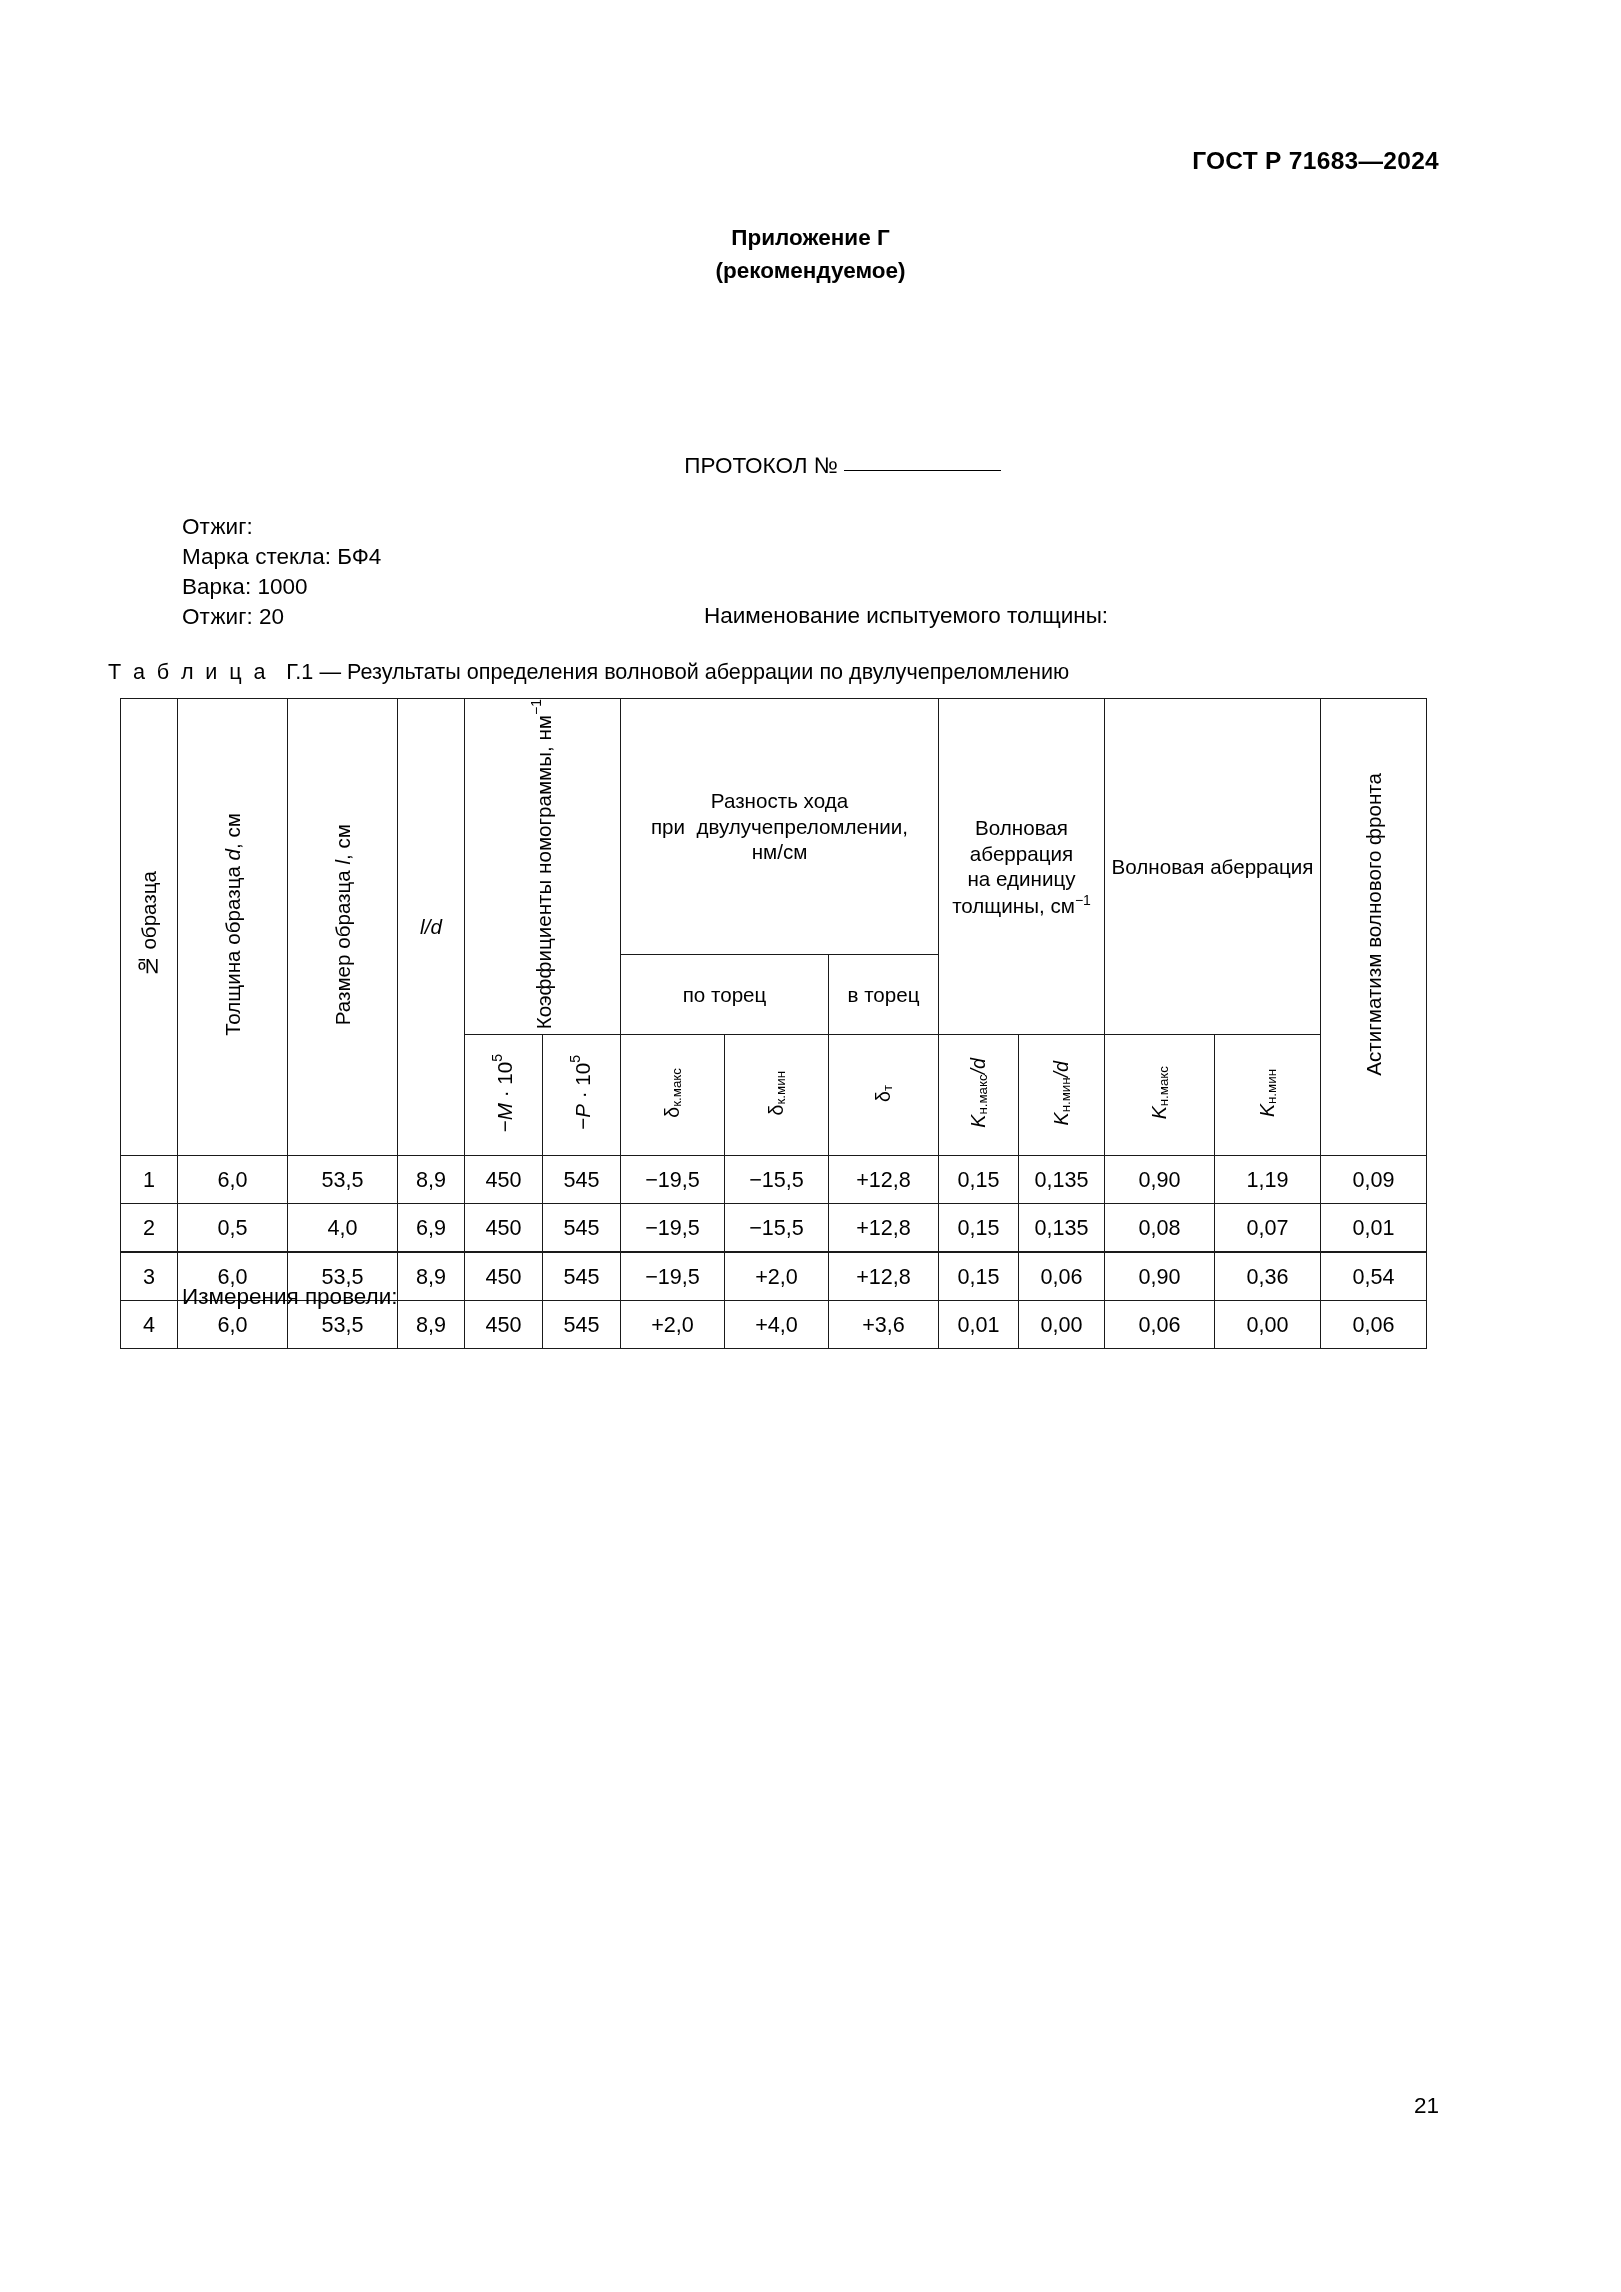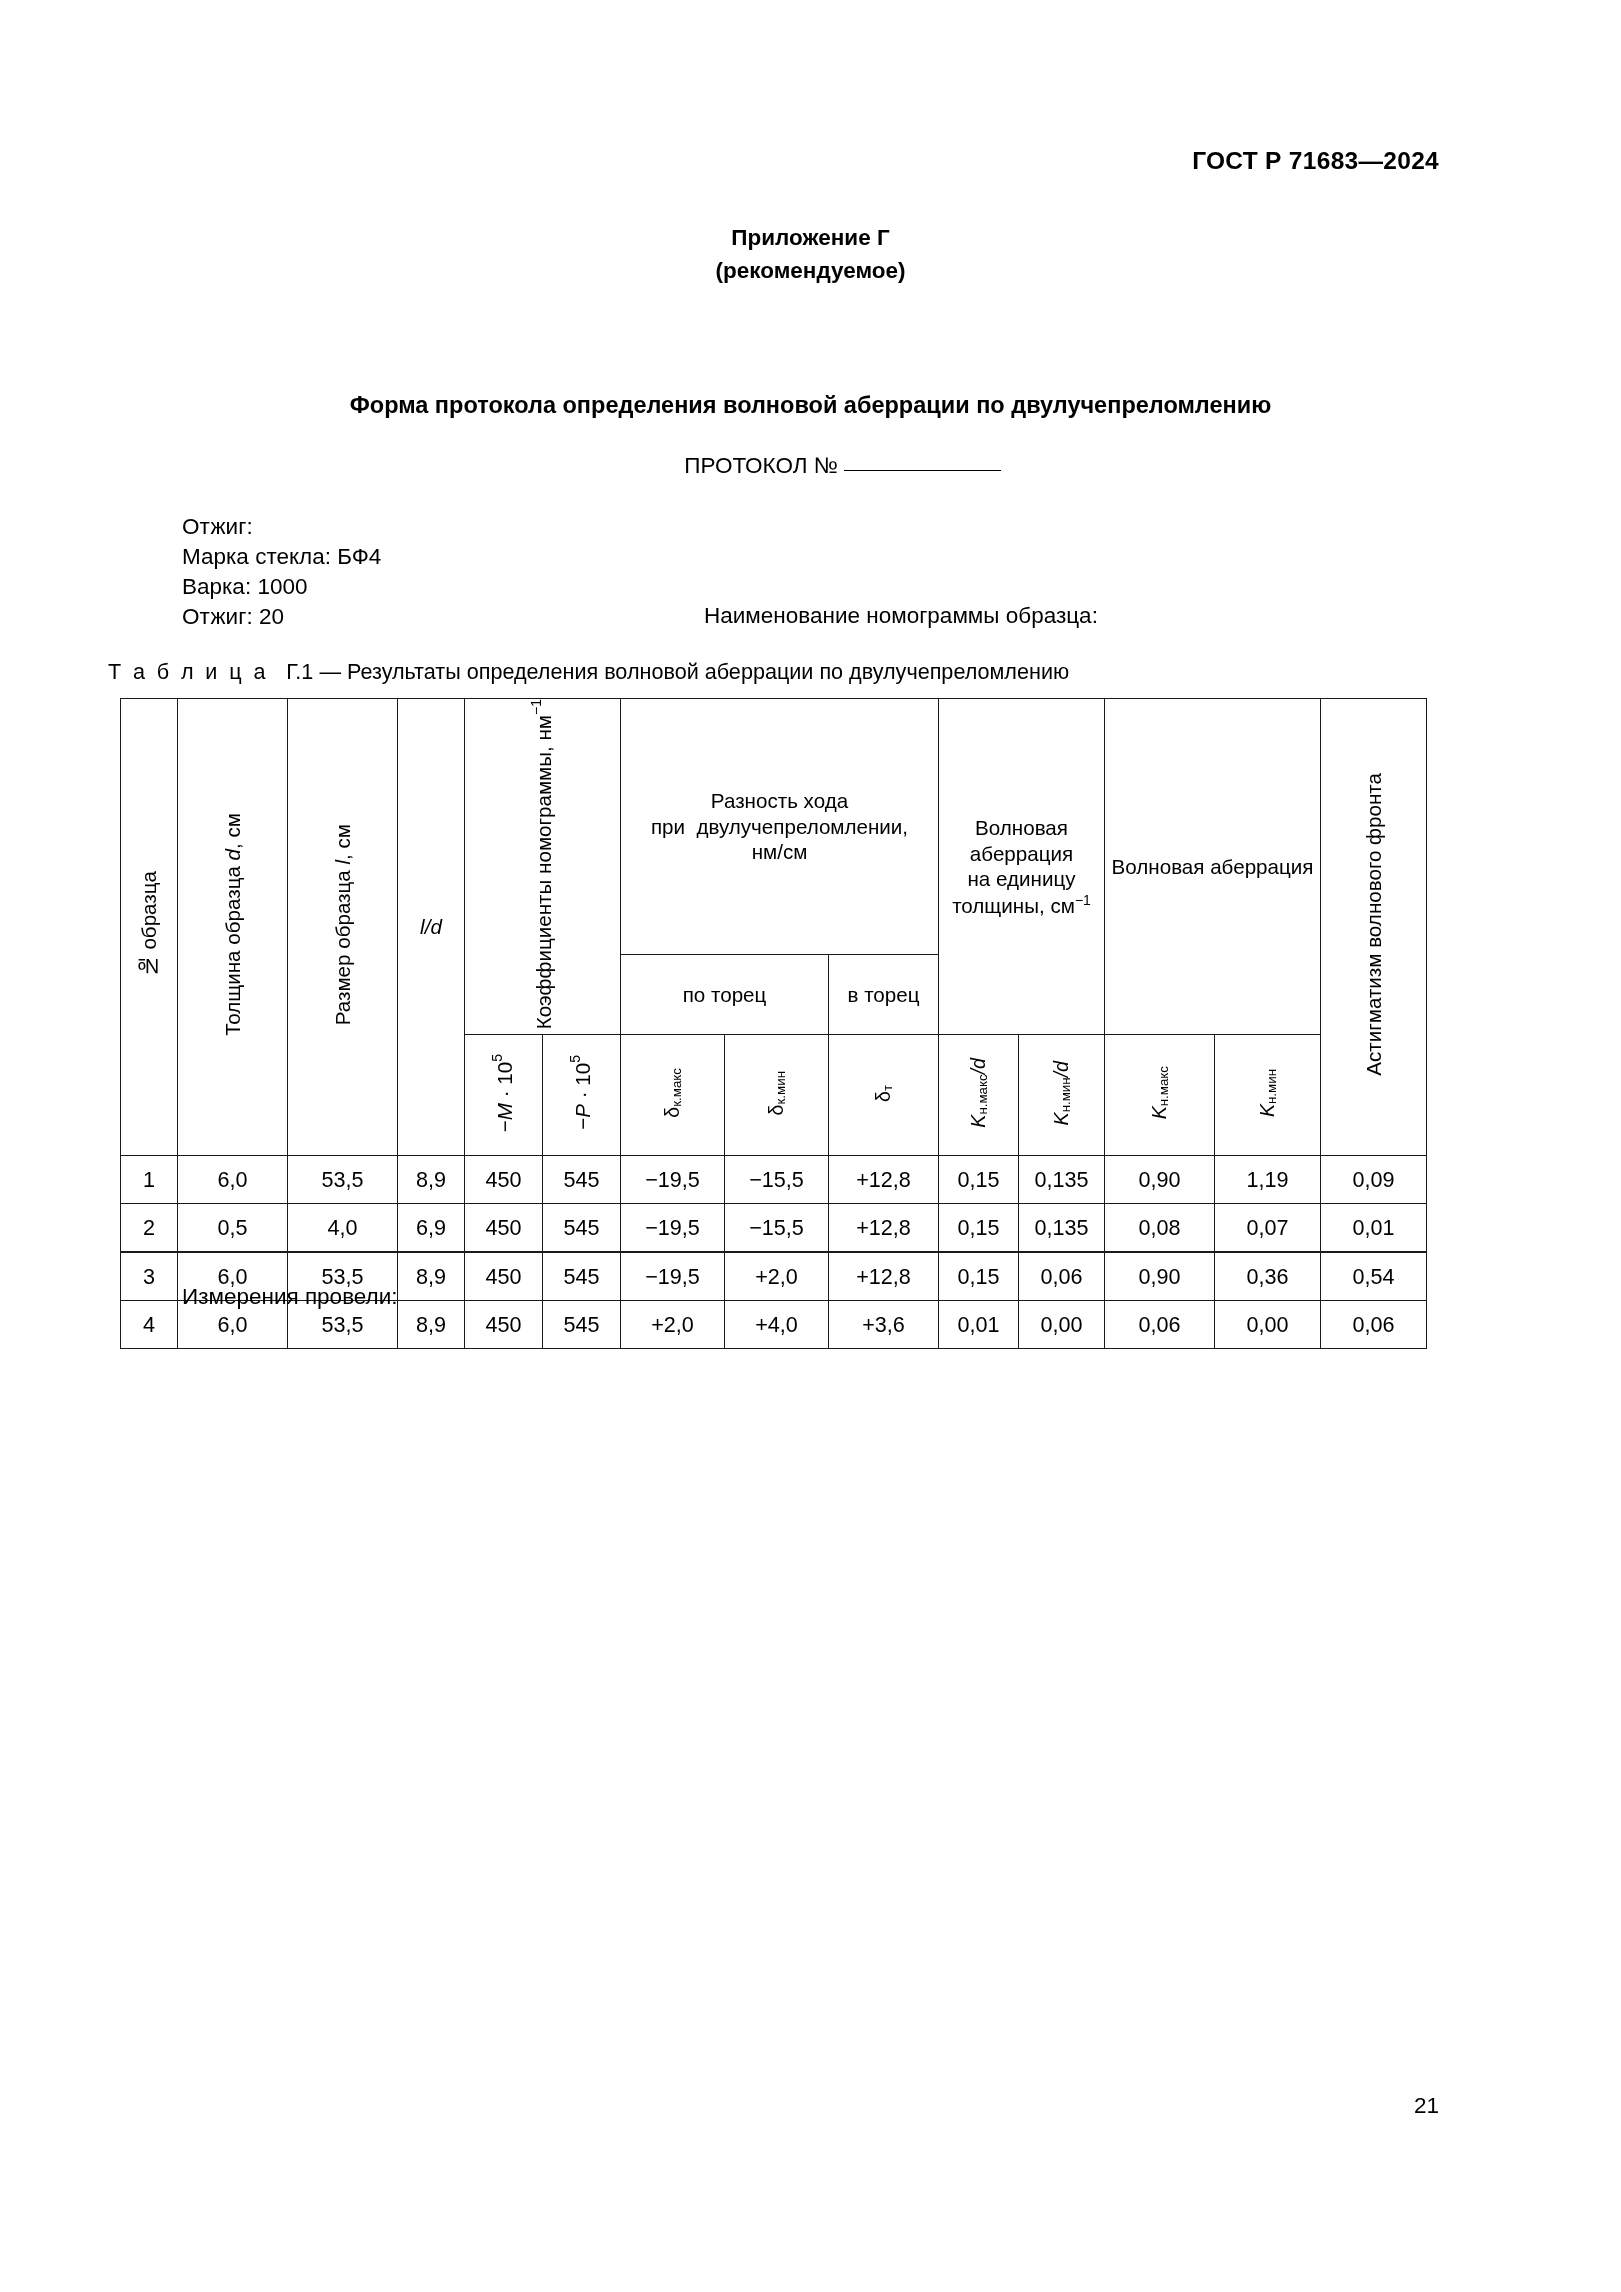--- a/index.html
+++ b/index.html
@@ -139,34 +139,33 @@
 
 <div class="page">
 
   <div class="header-std">ГОСТ Р 71683—2024</div>
 
   <div class="annex-block">
     <div>Приложение Г</div>
     <div class="sub">(рекомендуемое)</div>
   </div>
 
-  <div class="form-title">Форма протокола определения волновой аберрации по двулучепреломлению</div>
 
   <div class="protocol-line">
     <span>ПРОТОКОЛ №</span><span class="blank"></span>
   </div>
 
   <div class="meta">
     <div>Отжиг:</div>
     <div>Марка стекла: БФ4</div>
     <div>Варка: 1000</div>
     <div>Отжиг: 20</div>
   </div>
 
-  <div class="sample-name">Наименование номограммы образца:</div>
+  <div class="sample-name">Наименование испытуемого толщины:</div>
 
   <div class="table-caption">
     <span class="sp">Т а б л и ц а</span>
     &nbsp;&nbsp;<span>Г.1</span>
     <span>— Результаты определения волновой аберрации по двулучепреломлению</span>
   </div>
 
   <table class="gost">
     <colgroup>
       <col style="width:57px">

